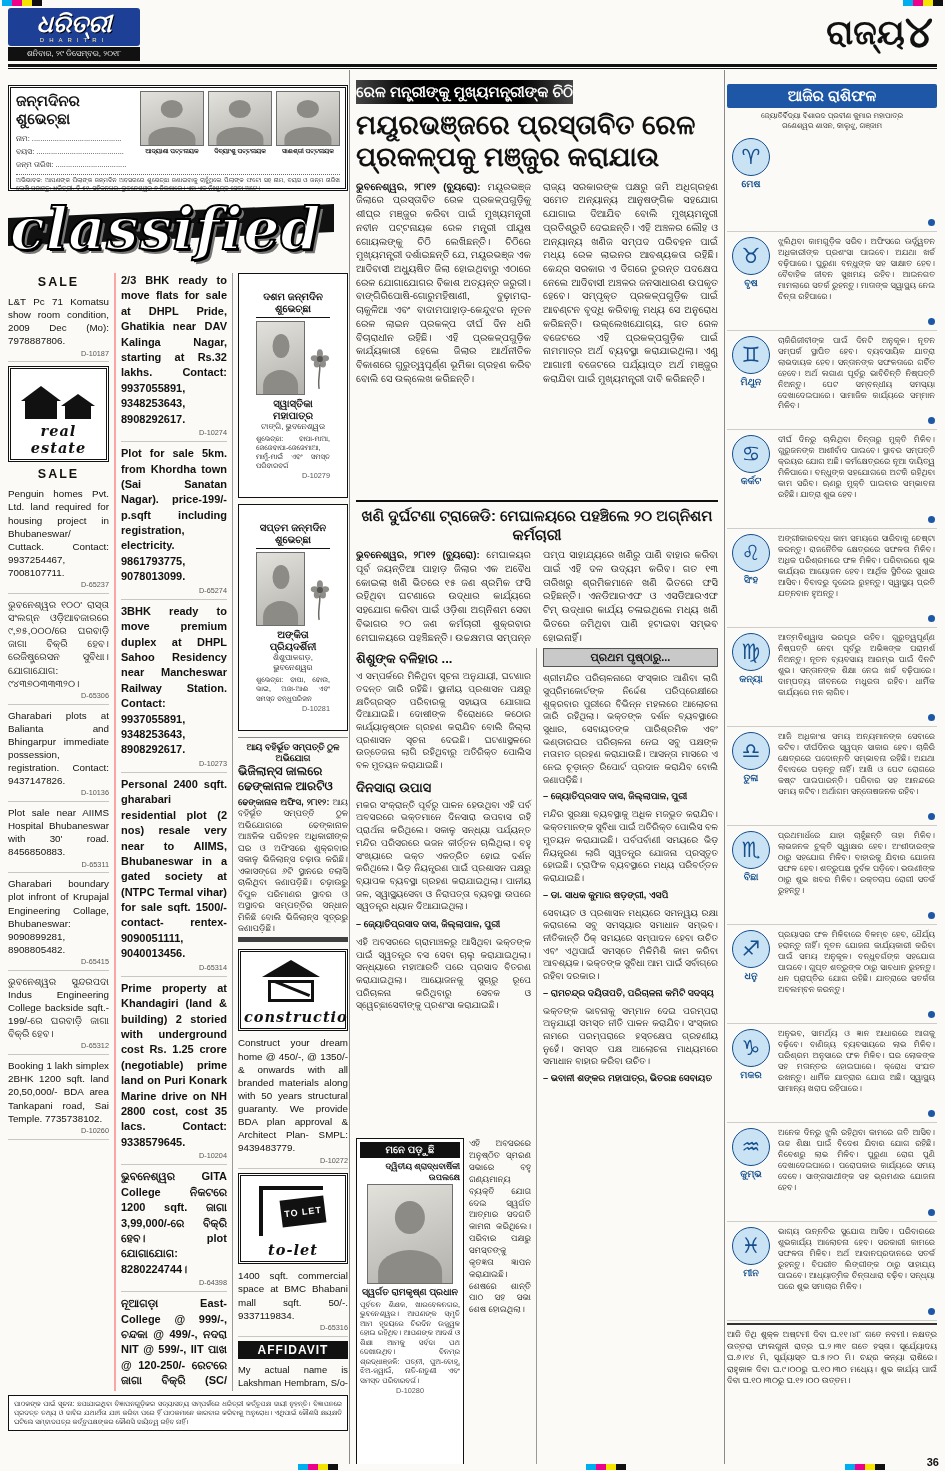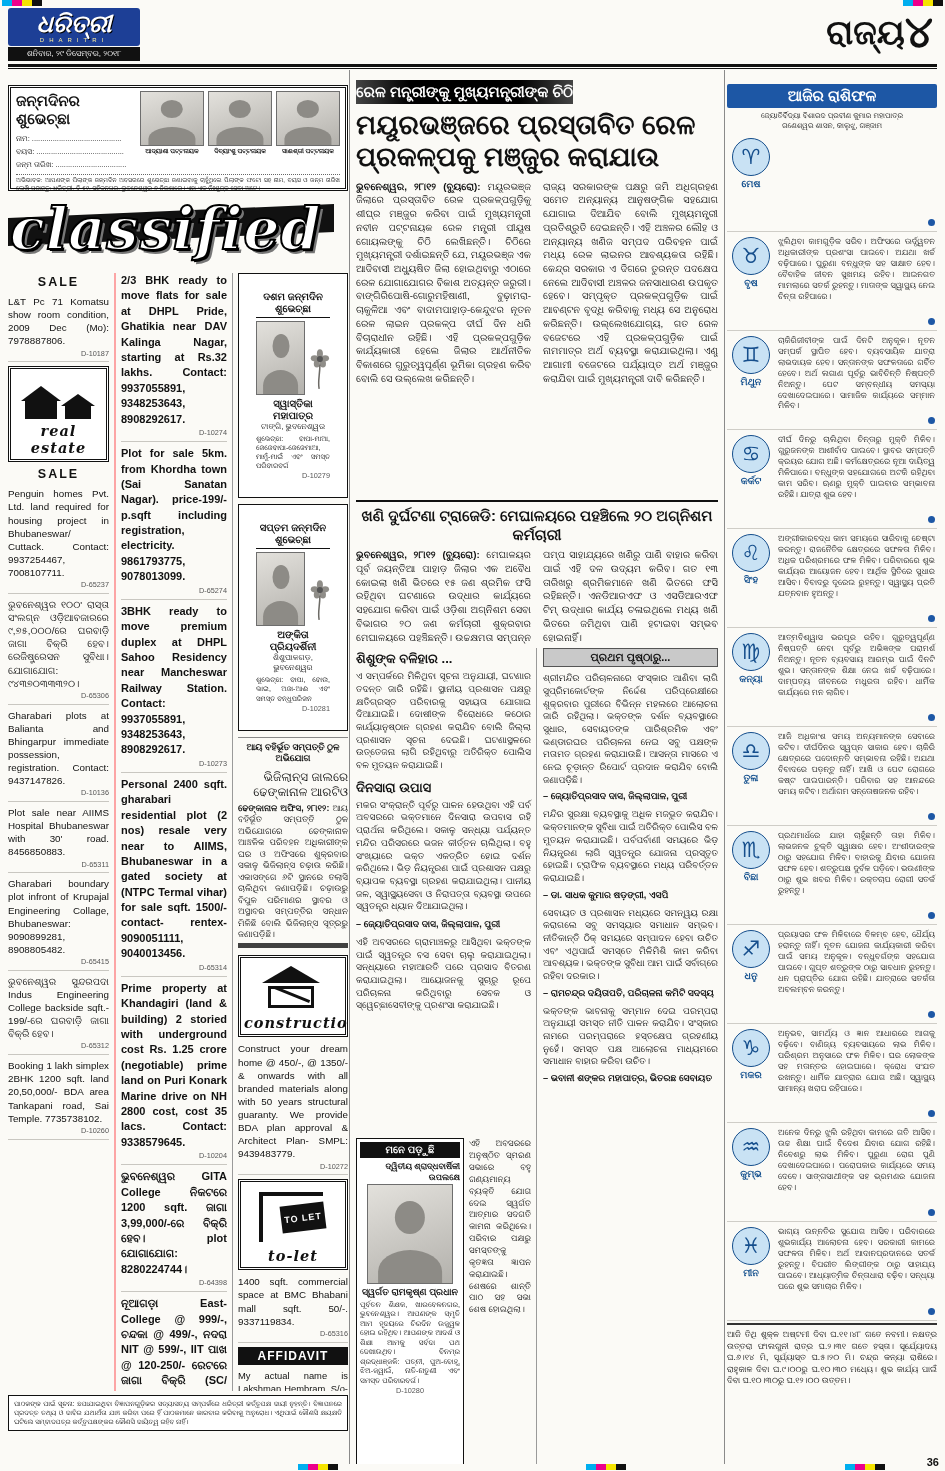--- a/index.html
+++ b/index.html
@@ -94,21 +94,21 @@
   .bc-row{position:relative;display:flex;justify-content:center;align-items:flex-end;gap:5px}
   .bc-photo{width:64px;height:74px}
   .flower{width:26px;height:52px}
   .bc-name{font-weight:bold;font-size:10px;margin-top:3px}
   .bc-addr{font-size:8px}
   .bc-wish{font-size:7px;line-height:1.3;text-align:justify;margin-top:2px}
 
   
   .rto{border-top:1px solid #888;margin:3px 0 7px;padding-top:4px;border-bottom:5px solid #404040;padding-bottom:3px}
   .rto-kicker{font-size:9px;font-weight:bold;text-align:center}
-  .rto-head{font-size:12px;font-weight:normal;text-align:right;line-height:1.25;margin:6px 0 3px}
+  .rto-head{font-size:12px;font-weight:bold;text-align:left;line-height:1.25;margin:0 0 3px}
   .rto p{font-size:8.7px;line-height:1.32;text-align:justify}
 
   .affbar{background:#111;color:#fff;text-align:center;font-weight:bold;font-size:12px;letter-spacing:1px;padding:2px 0;margin:2px 0 4px}
   .aff-text{font-size:9.4px;line-height:1.45;text-align:justify}
   .notice{margin-top:4px;border:1px solid #111;padding:3px 5px;font-size:6.8px;line-height:1.35;text-align:justify;background:#fff}
 
   
   .kicker{display:inline-block;background:linear-gradient(90deg,#444,#000 25%,#000 75%,#444);color:#fff;font-weight:bold;font-size:15px;padding:3px 0;margin-top:10px}
   .headline{font-size:27px;font-weight:bold;line-height:1.2;margin:5px 0 6px}
   .dateline{font-weight:bold}

